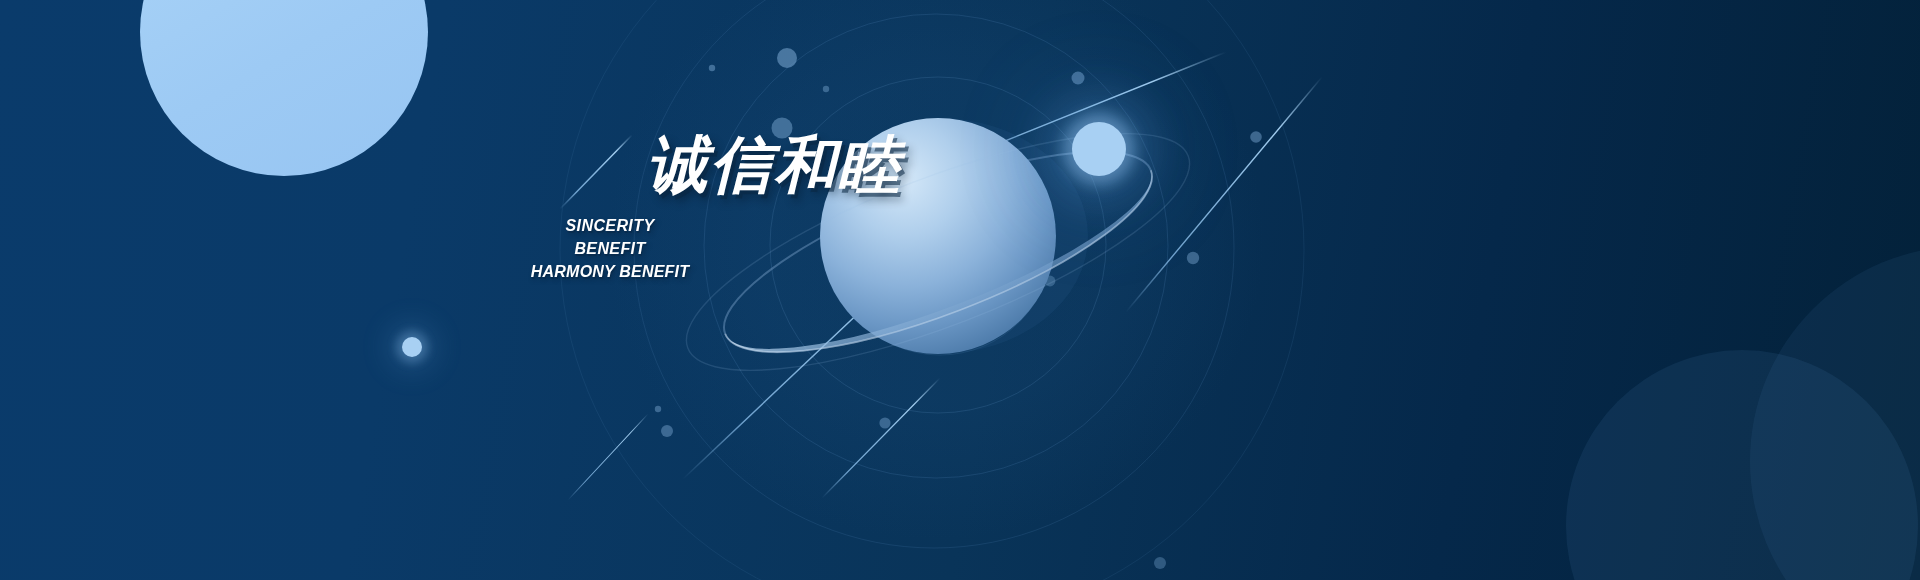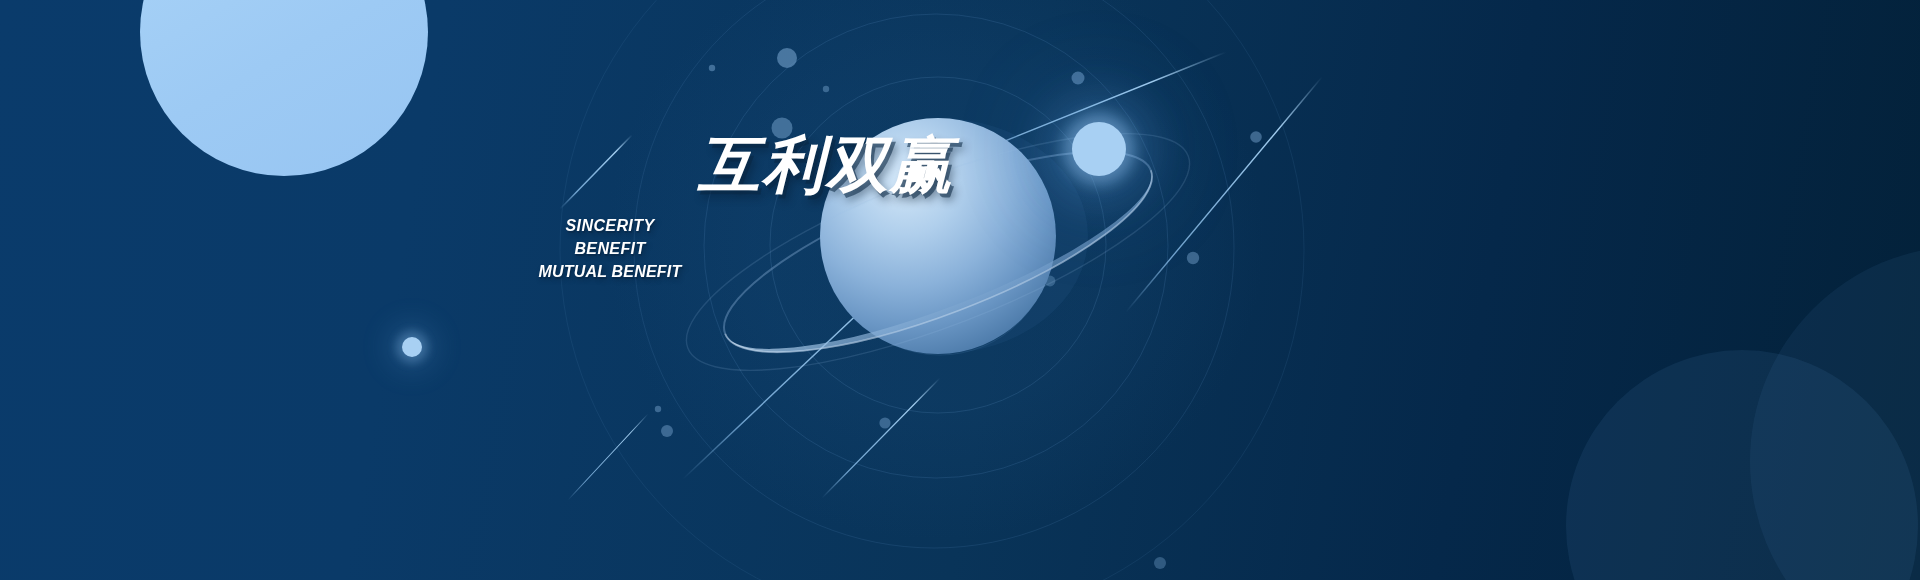--- a/index.html
+++ b/index.html
@@ -218,25 +218,25 @@
     <g transform="rotate(-21 938 252)">
       <ellipse cx="938" cy="252" rx="268" ry="74" fill="none" stroke="#9dc2e4" stroke-opacity=".16" stroke-width="1.4"></ellipse>
     </g>
   </svg>
 
   <div id="text-block">
 
     <div id="subhead-en">
       <span class="en-1">SINCERITY</span>
       <span class="en-2">BENEFIT</span>
-      <span class="en-3">MUTUAL BENEFIT</span>
+      <span class="en-3">HARMONY BENEFIT</span>
     </div>
 
     <h1 id="headline-cn">
-      <span class="cn-line cn-line-2">互利双赢</span>
+      <span class="cn-line cn-line-1">诚信和睦</span>
     </h1>
 
   </div>
 
   <div class="glow-dot" id="glow-dot-right"></div>
   <div class="glow-dot" id="glow-dot-left"></div>
 
 </div>
 
 </body></html>

